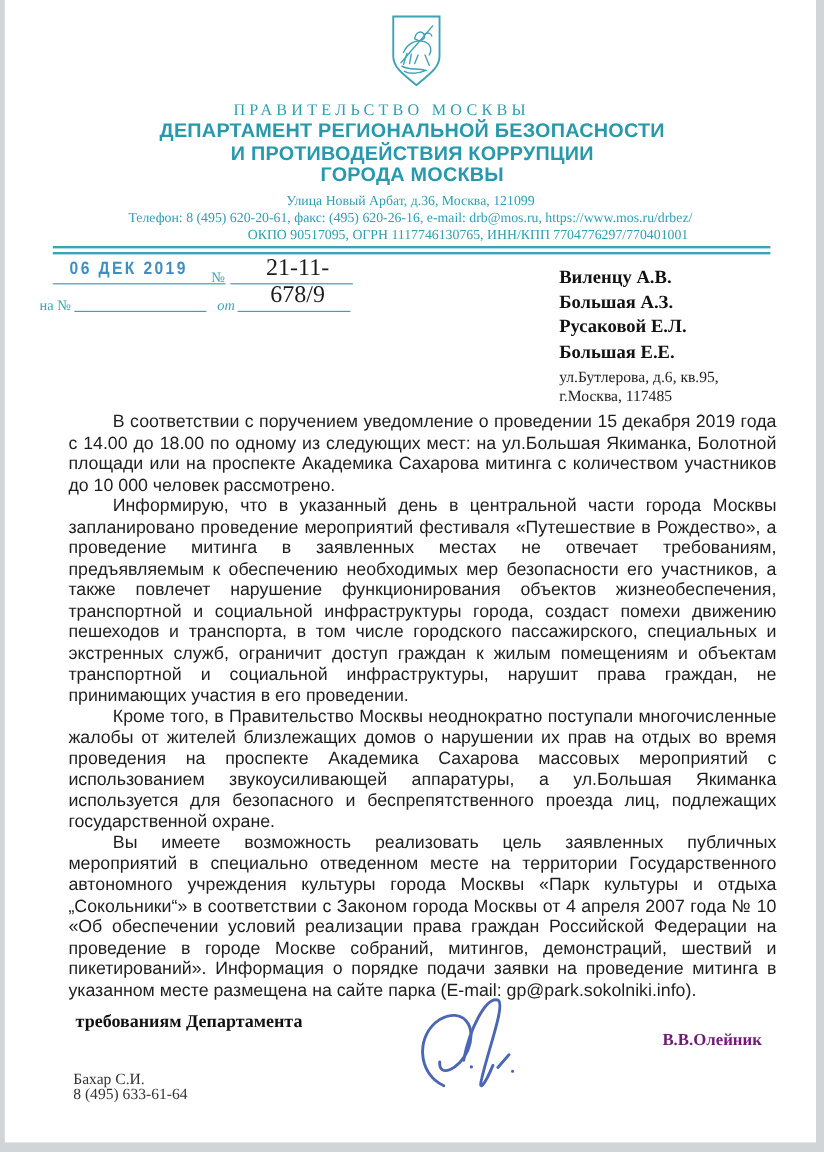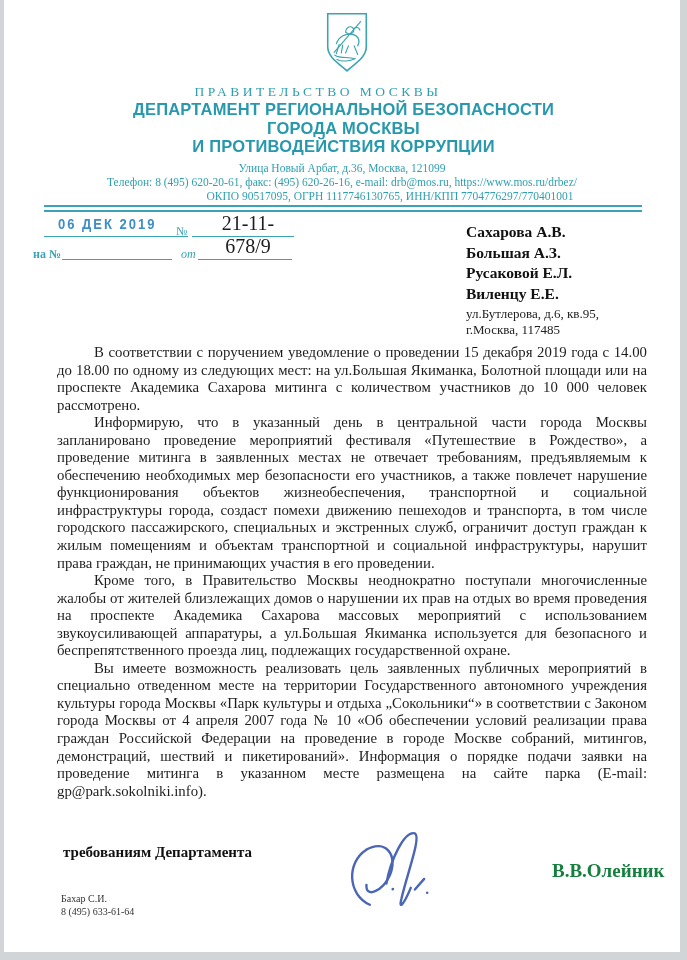--- a/index.html
+++ b/index.html
@@ -59,21 +59,21 @@
     position:absolute;left:172px;top:224px;
     color:#3aa3b4;font-size:12px;font-family:"Liberation Serif", serif;
   }
   .ref-number{
     position:absolute;left:196px;top:212px;width:96px;text-align:center;
     color:#1c1c1c;font-size:20px;font-family:"Liberation Serif", serif;
   }
   .u2{position:absolute;left:188px;top:236px;width:102px;border-bottom:1.6px solid #3aa3b4;}
   .na-label{
     position:absolute;left:29px;top:247px;
-    color:#3aa3b4;font-size:12px;font-family:"Liberation Serif", serif;font-weight:bold;
+    color:#3aa3b4;font-size:12px;font-family:"Liberation Serif", serif;
   }
   .u3{position:absolute;left:58px;top:259px;width:110px;border-bottom:1.6px solid #3aa3b4;}
   .ot-label{
     position:absolute;left:177px;top:247px;
     color:#3aa3b4;font-size:12px;font-family:"Liberation Serif", serif;font-style:italic;
   }
   .u4{position:absolute;left:194px;top:259px;width:94px;border-bottom:1.6px solid #3aa3b4;}
   
   .recipients{
     position:absolute;left:462px;top:222px;
@@ -84,42 +84,42 @@
     position:absolute;left:462px;top:306px;
     color:#222;font-size:13px;line-height:16px;
     font-family:"Liberation Serif", serif;
   }
   
   .body-text{
     position:absolute;left:53px;top:344px;width:590px;
     color:#1e1e1e;
     font-size:14.8px;line-height:17.55px;
     text-align:justify;
-    font-family:Liberation Serif, serif;
+    font-family:Liberation Sans, sans-serif;
   }
   .body-text p{margin:0;text-indent:37px;}
   
   .sig-position{
     position:absolute;left:59px;top:843px;
     color:#111;font-weight:bold;font-size:15px;line-height:19.5px;
     font-family:"Liberation Serif", serif;
   }
   .sig-name{
     position:absolute;left:548px;top:860px;
-    color:#15803d;font-weight:bold;font-size:19px;
+    color:#701a75;font-weight:bold;font-size:14px;
     font-family:"Liberation Serif", serif;
   }
   .sig-scribble{
     position:absolute;left:330px;top:825px;width:120px;height:105px;
     transform:rotate(-4deg);
   }
   
   .executor{
     position:absolute;left:57px;top:892px;
-    color:#333;font-size:10px;line-height:13px;
+    color:#333;font-size:13px;line-height:13px;
     font-family:"Liberation Serif", serif;
   }
 </style>
 </head>
 <body>
 
 <div class="page">
 
   <svg class="emblem" viewBox="0 0 70 90" fill="none" stroke="#3aa3b4">
     <path d="M8 4 H62 V50 C62 63 52 70 35 84 C18 70 8 63 8 50 Z" stroke-width="2.2"></path>
@@ -129,45 +129,45 @@
       <path d="M33 30 C34 22 41 20 44 25 C46 29 42 33 37 32 Z"></path>
       <path d="M44 25 C48 22 52 23 53 27"></path>
       <path d="M17 58 L54 15"></path>
       <path d="M18 62 C26 67 36 64 46 67 C40 70 28 72 21 68"></path>
     </g>
   </svg>
 
   <div class="gov-line">ПРАВИТЕЛЬСТВО  МОСКВЫ</div>
   <div class="dept">
     <div>ДЕПАРТАМЕНТ РЕГИОНАЛЬНОЙ БЕЗОПАСНОСТИ</div>
+    <div>И ПРОТИВОДЕЙСТВИЯ КОРРУПЦИИ</div>
     <div>ГОРОДА МОСКВЫ</div>
-    <div>И ПРОТИВОДЕЙСТВИЯ КОРРУПЦИИ</div>
   </div>
   <div class="head-small addr">Улица Новый Арбат, д.36, Москва, 121099</div>
   <div class="head-small contacts">Телефон: 8 (495) 620-20-61, факс: (495) 620-26-16, e-mail: drb@mos.ru, https://www.mos.ru/drbez/</div>
   <div class="head-small requisites">ОКПО 90517095, ОГРН 1117746130765, ИНН/КПП 7704776297/770401001</div>
   <div class="double-rule"></div>
 
   <div class="ref">
     <div class="date-stamp">06 ДЕК 2019</div>
     <div class="u1"></div>
     <div class="no-label">№</div>
     <div class="ref-number">21-11-678/9</div>
     <div class="u2"></div>
     <div class="na-label">на №</div>
     <div class="u3"></div>
     <div class="ot-label">от</div>
     <div class="u4"></div>
   </div>
 
   <div class="recipients">
-    <div>Сахарова А.В.</div>
+    <div>Виленцу А.В.</div>
     <div>Большая А.З.</div>
     <div>Русаковой Е.Л.</div>
-    <div>Виленцу Е.Е.</div>
+    <div>Большая Е.Е.</div>
   </div>
   <div class="recipient-address">
     <div>ул.Бутлерова, д.6, кв.95,</div>
     <div>г.Москва, 117485</div>
   </div>
 
   <div class="body-text">
     <p>В соответствии с поручением уведомление о проведении 15 декабря 2019 года с 14.00 до 18.00 по одному из следующих мест: на ул.Большая Якиманка, Болотной площади или на проспекте Академика Сахарова  митинга с количеством участников до 10 000 человек рассмотрено.</p>
     <p>Информирую, что в указанный день в центральной части города Москвы запланировано проведение мероприятий фестиваля «Путешествие в Рождество», а проведение митинга в заявленных местах не отвечает требованиям, предъявляемым к обеспечению необходимых мер безопасности его участников, а также повлечет нарушение функционирования объектов жизнеобеспечения, транспортной и социальной инфраструктуры города, создаст помехи движению пешеходов и транспорта, в том числе городского пассажирского, специальных и экстренных служб, ограничит доступ граждан к жилым помещениям и объектам транспортной и социальной инфраструктуры, нарушит права граждан, не принимающих участия в его проведении.</p>
     <p>Кроме того, в Правительство Москвы неоднократно поступали многочисленные жалобы от жителей близлежащих домов о нарушении их прав на отдых во время проведения на проспекте Академика Сахарова массовых мероприятий с использованием звукоусиливающей аппаратуры, а ул.Большая Якиманка используется для безопасного и беспрепятственного проезда лиц, подлежащих государственной охране.</p>

